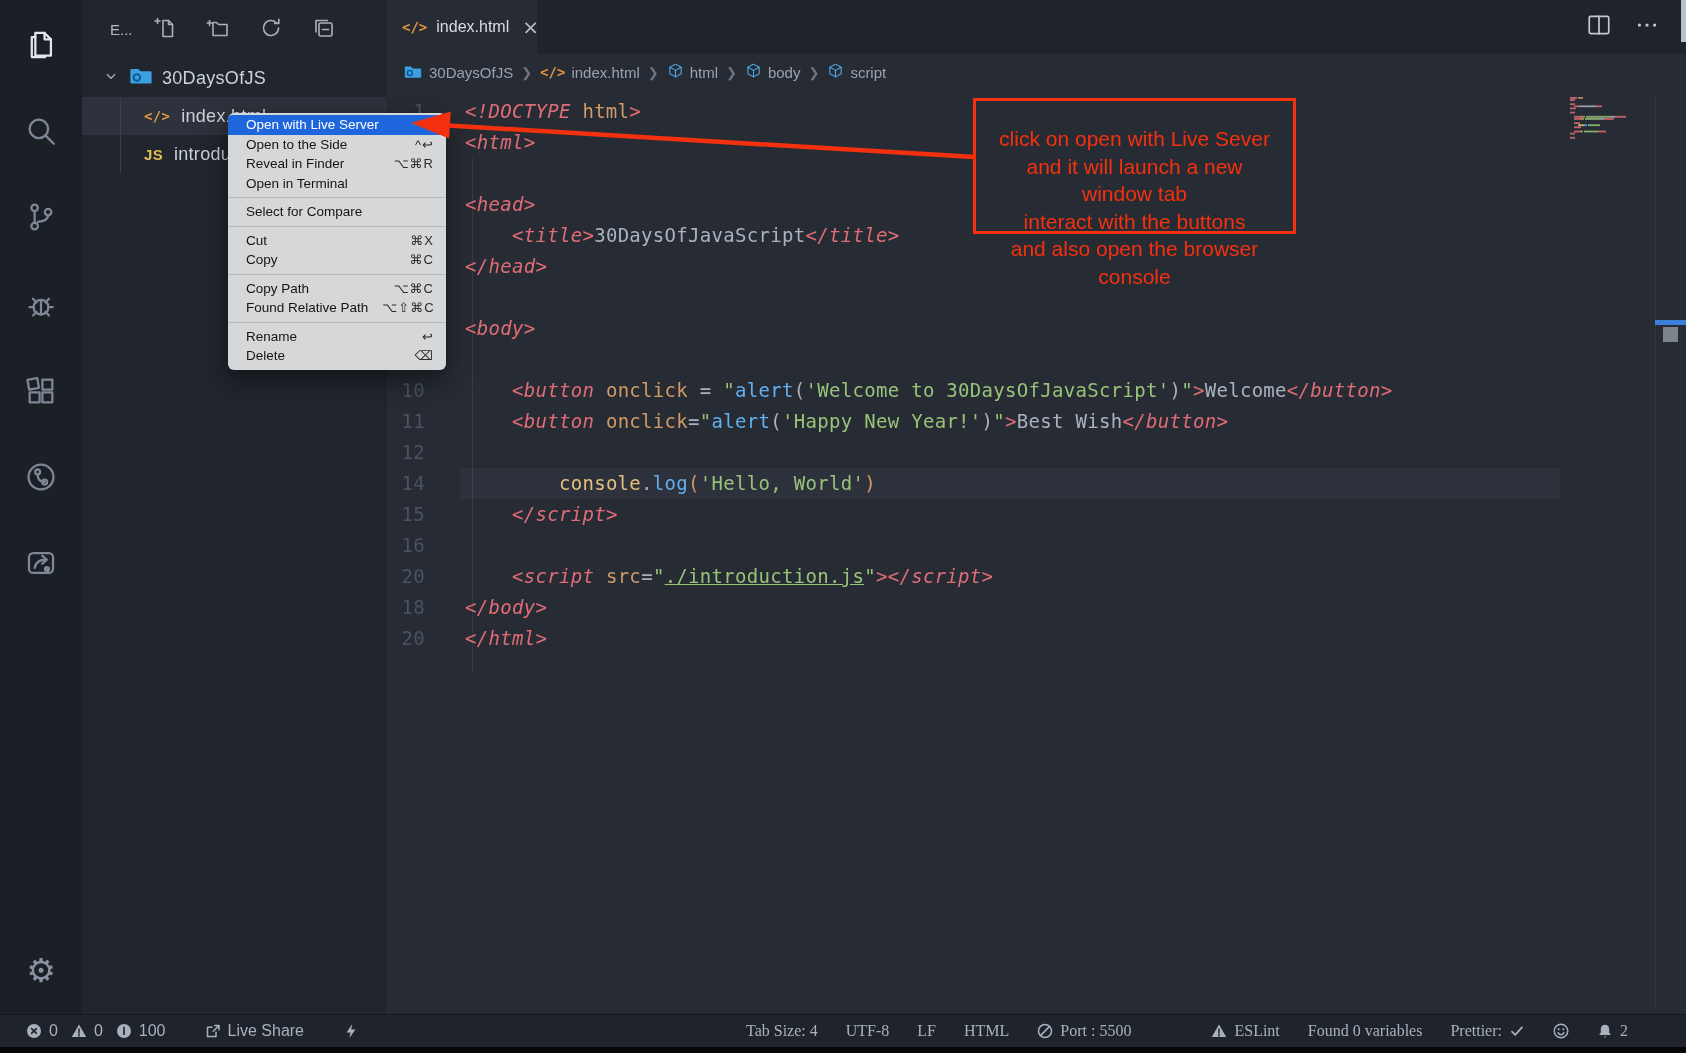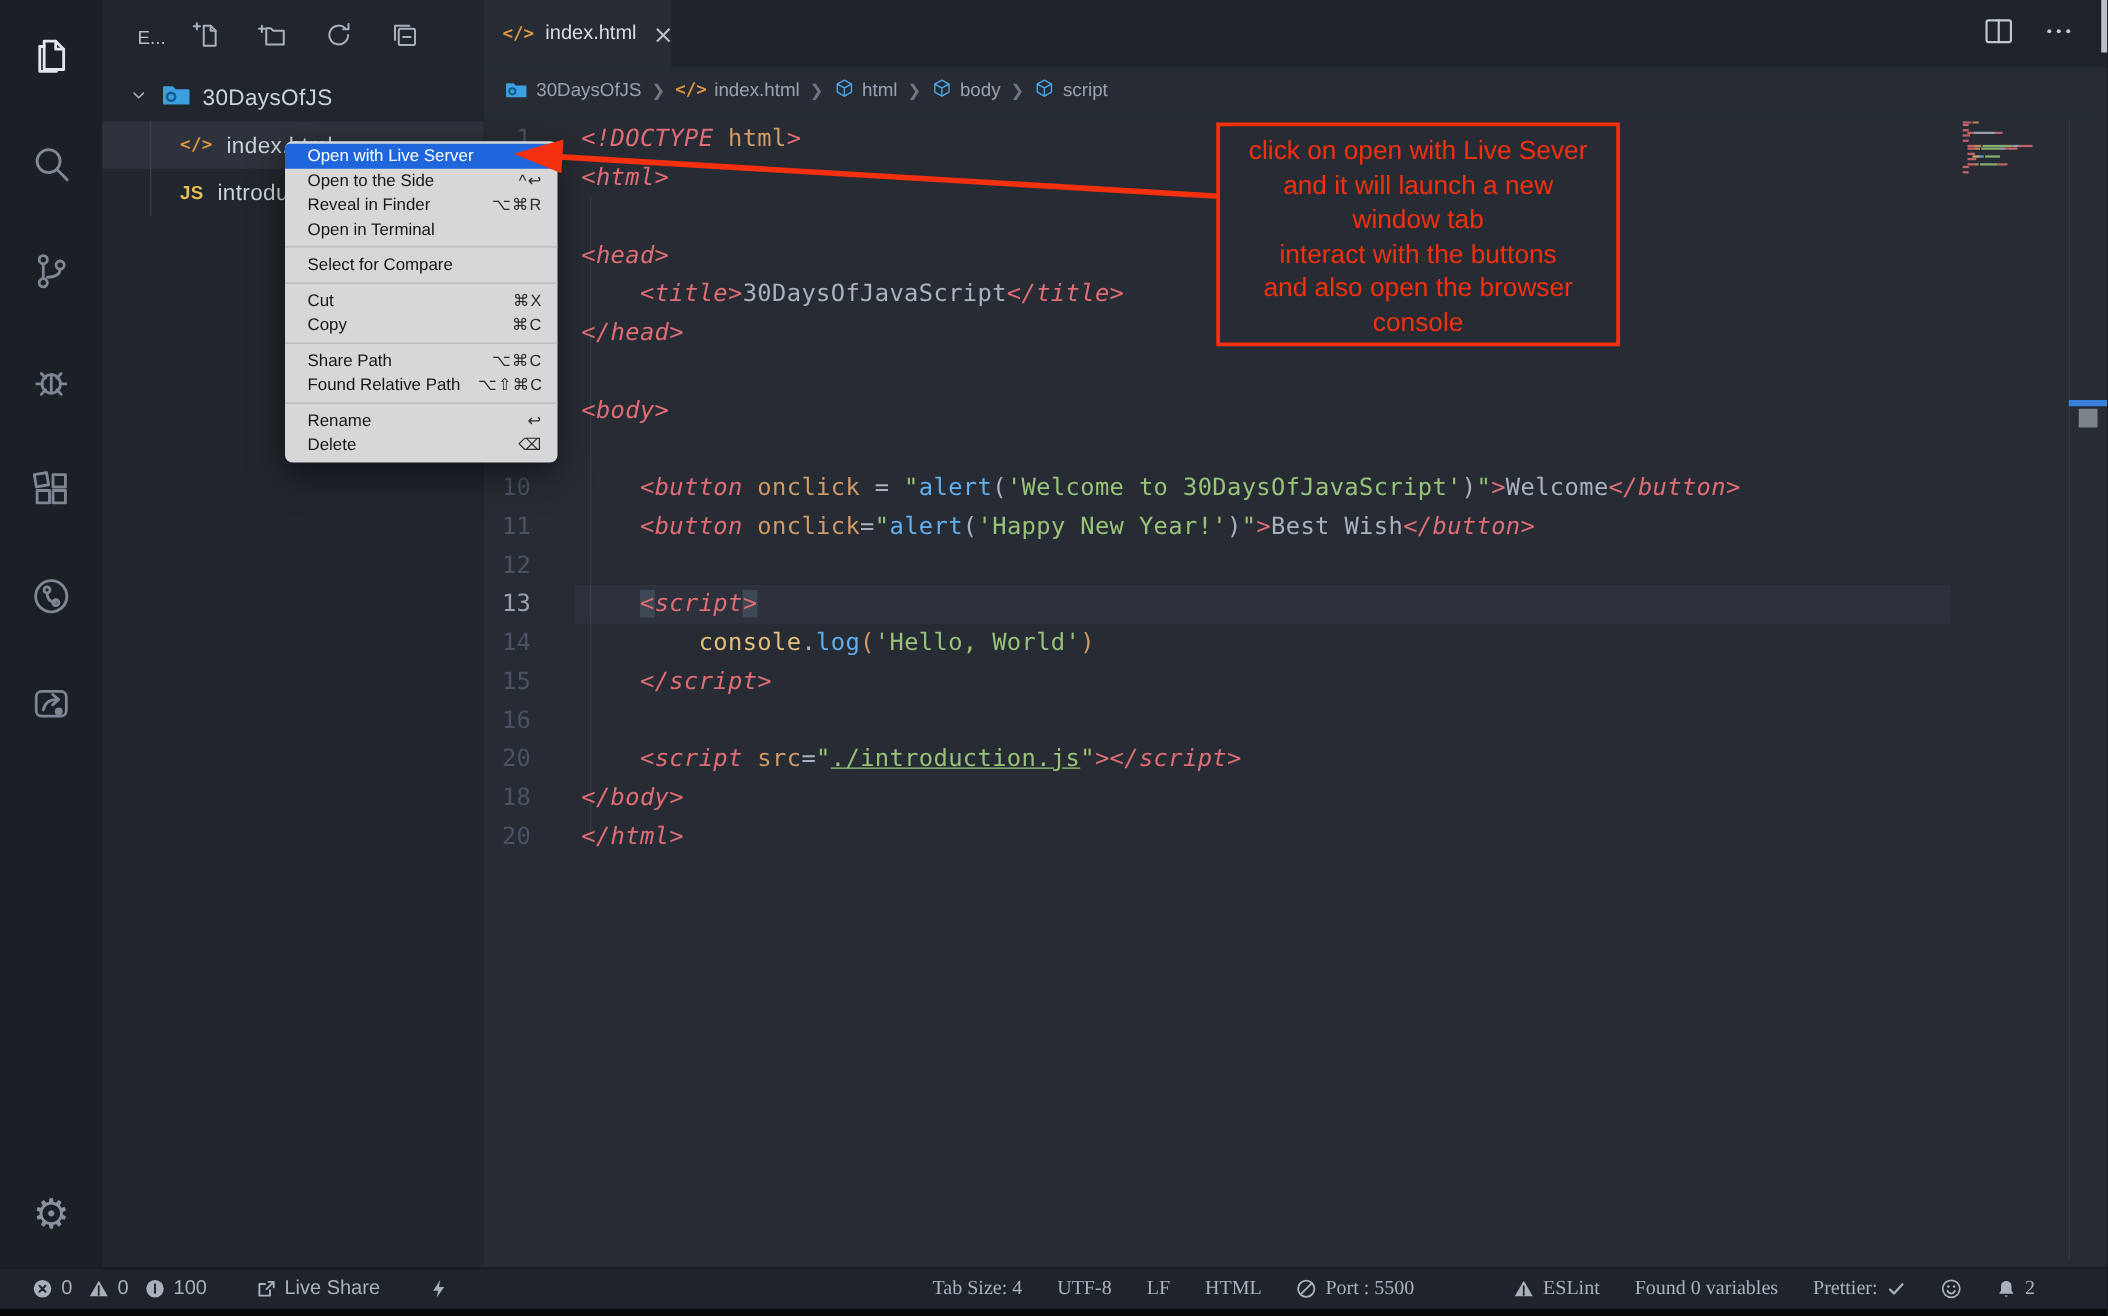--- a/index.html
+++ b/index.html
@@ -81,22 +81,22 @@
   .ctx { position:absolute; left:228px; top:113px; width:218px; background:#d6d7d9; border-radius:6px;
          box-shadow:0 10px 28px rgba(0,0,0,.5); padding:2px 0 4px; z-index:50;
          font-size:13.5px; color:#151515; }
   .mi { height:19.5px; display:flex; align-items:center; padding:0 12px 0 18px; cursor:pointer; }
   .mi .lbl { flex:1; white-space:nowrap; }
   .mi .sc { color:#2b2b2b; margin-left:14px; letter-spacing:1px; font-size:13px; }
   .mi.hl { background:#1f66dd; color:#fff; border-radius:4px 4px 0 0;padding-left:18px; }
   .ctx hr { border:none; border-top:1px solid #b9babc; margin:4px 0; }
 
   
-  .ann { position:absolute; left:973px; top:98px; width:323px; height:179px; border:3px solid #f5300e;
-         color:#f5300e; font-size:21px; line-height:27.5px; text-align:center; padding-top:6px; z-index:55; }
+  .ann { position:absolute; left:973px; top:98px; width:323px; height:136px; border:3px solid #f5300e;
+         color:#f5300e; font-size:21px; line-height:27.5px; text-align:center; padding-top:24px; z-index:55; }
   .arrow { position:absolute; left:0; top:0; z-index:60; pointer-events:none; }
 </style>
 </head>
 <body>
 
 <div class="app">
 
   <aside class="activity-bar" id="activityBar">
       <div class="ab-item active" style="top: 23px;">
         <svg width="34" height="34" viewBox="0 0 24 24" fill="none" stroke="currentColor" stroke-width="1.6" stroke-linecap="round" stroke-linejoin="round">
@@ -271,21 +271,20 @@
           <div class="code-line"><span class="ln">3</span><span class="lc"></span></div>
           <div class="code-line"><span class="ln">4</span><span class="lc"><span class="tok-t">&lt;head&gt;</span></span></div>
           <div class="code-line"><span class="ln">5</span><span class="lc"><span class="tok-w">    </span><span class="tok-t">&lt;title&gt;</span><span class="tok-w">30DaysOfJavaScript</span><span class="tok-t">&lt;/title&gt;</span></span></div>
           <div class="code-line"><span class="ln">6</span><span class="lc"><span class="tok-t">&lt;/head&gt;</span></span></div>
           <div class="code-line"><span class="ln">7</span><span class="lc"></span></div>
           <div class="code-line"><span class="ln">8</span><span class="lc"><span class="tok-t">&lt;body&gt;</span></span></div>
           <div class="code-line"><span class="ln">9</span><span class="lc"></span></div>
           <div class="code-line"><span class="ln">10</span><span class="lc"><span class="tok-w">    </span><span class="tok-t">&lt;button</span><span class="tok-o"> onclick</span><span class="tok-w"> = </span><span class="tok-s">"</span><span class="tok-f">alert</span><span class="tok-w">(</span><span class="tok-s">'Welcome to 30DaysOfJavaScript'</span><span class="tok-w">)</span><span class="tok-s">"</span><span class="tok-t">&gt;</span><span class="tok-w">Welcome</span><span class="tok-t">&lt;/button&gt;</span></span></div>
           <div class="code-line"><span class="ln">11</span><span class="lc"><span class="tok-w">    </span><span class="tok-t">&lt;button</span><span class="tok-o"> onclick</span><span class="tok-w">=</span><span class="tok-s">"</span><span class="tok-f">alert</span><span class="tok-w">(</span><span class="tok-s">'Happy New Year!'</span><span class="tok-w">)</span><span class="tok-s">"</span><span class="tok-t">&gt;</span><span class="tok-w">Best Wish</span><span class="tok-t">&lt;/button&gt;</span></span></div>
           <div class="code-line"><span class="ln">12</span><span class="lc"></span></div>
-          <div class="code-line"><span class="ln on">13</span><span class="lc"><span class="tok-w">    </span><span class="tok-tb">&lt;</span><span class="tok-t">script</span><span class="tok-tb">&gt;</span></span></div>
           <div class="code-line"><span class="ln">14</span><span class="lc"><span class="tok-w">        </span><span class="tok-y">console</span><span class="tok-w">.</span><span class="tok-f">log</span><span class="tok-o">(</span><span class="tok-s">'Hello, World'</span><span class="tok-o">)</span></span></div>
           <div class="code-line"><span class="ln">15</span><span class="lc"><span class="tok-w">    </span><span class="tok-t">&lt;/script&gt;</span></span></div>
           <div class="code-line"><span class="ln">16</span><span class="lc"></span></div>
           <div class="code-line"><span class="ln">20</span><span class="lc"><span class="tok-w">    </span><span class="tok-t">&lt;script</span><span class="tok-o"> src</span><span class="tok-w">=</span><span class="tok-s">"</span><span class="tok-l">./introduction.js</span><span class="tok-s">"</span><span class="tok-t">&gt;&lt;/script&gt;</span></span></div>
           <div class="code-line"><span class="ln">18</span><span class="lc"><span class="tok-t">&lt;/body&gt;</span></span></div>
           <div class="code-line"><span class="ln">20</span><span class="lc"><span class="tok-t">&lt;/html&gt;</span></span></div>
         </div>
       <svg class="minimap" width="80" height="44">
         <g opacity="0.85">
           <rect x="0" y="0" width="7" height="1.8" fill="#e06c75"></rect>
@@ -439,21 +438,21 @@
       <div class="mi">
         <span class="lbl">Cut</span>
         <span class="sc">⌘X</span>
       </div>
       <div class="mi">
         <span class="lbl">Copy</span>
         <span class="sc">⌘C</span>
       </div>
       <hr>
       <div class="mi">
-        <span class="lbl">Share Path</span>
+        <span class="lbl">Copy Path</span>
         <span class="sc">⌥⌘C</span>
       </div>
       <div class="mi">
         <span class="lbl">Found Relative Path</span>
         <span class="sc">⌥⇧⌘C</span>
       </div>
       <hr>
       <div class="mi">
         <span class="lbl">Rename</span>
         <span class="sc">↩</span>

